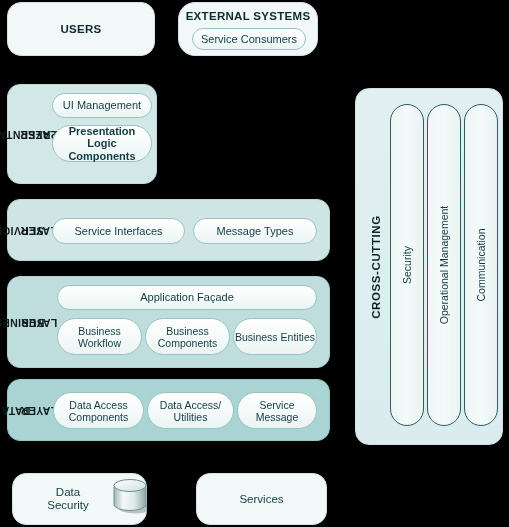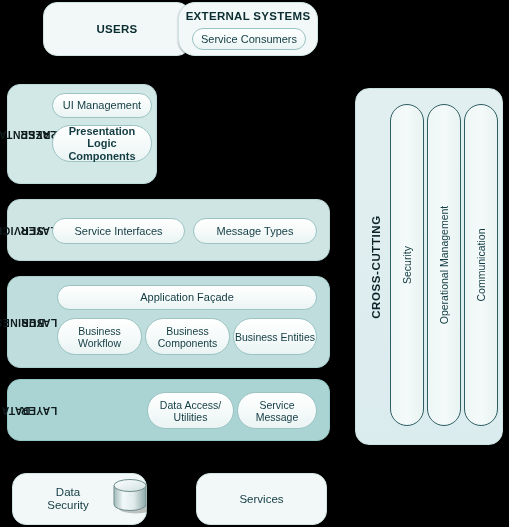--- a/index.html
+++ b/index.html
@@ -167,21 +167,21 @@
     left: 96px;
     top: 50%;
     transform: translateY(-50%);
   }
 </style>
 </head>
 <body>
 
 <div class="canvas">
 
-  <div class="box topbox" style="left:7px; top:2px; width:148px; height:54px;margin-left:36px;">
+  <div class="box topbox" style="left:7px; top:2px; width:148px; height:54px;">
     <div class="topbox-title" style="top:20px;">USERS</div>
   </div>
 
   <div class="box topbox" style="left:178px; top:2px; width:140px; height:54px;border-radius:17px;">
     <div class="topbox-title" style="top:7px;">EXTERNAL SYSTEMS</div>
     <div class="pill" style="left:13px; top:25px; width:114px; height:22px;">
       <span>Service Consumers</span>
     </div>
   </div>
 
@@ -235,20 +235,23 @@
       <span>Business Entities</span>
     </div>
   </div>
 
   <div class="layer" style="left:7px; top:379px; width:323px; height:62px; background:#a9d4d3; border:1px solid #96c8c7;">
     <div class="layer-label">
       <span>
         <span>DATA</span><br>
         <span>LAYER</span>
       </span>
+    </div>
+    <div class="pill small" style="left:45px; top:12px; width:91px; height:37px;">
+      <span>Data Access Components</span>
     </div>
     <div class="pill small" style="left:139px; top:12px; width:87px; height:37px;">
       <span>Data Access/ Utilities</span>
     </div>
     <div class="pill small" style="left:229px; top:12px; width:80px; height:37px;">
       <span>Service Message</span>
     </div>
   </div>
 
   <div class="cc-panel" style="left:355px; top:88px; width:148px; height:357px;">

